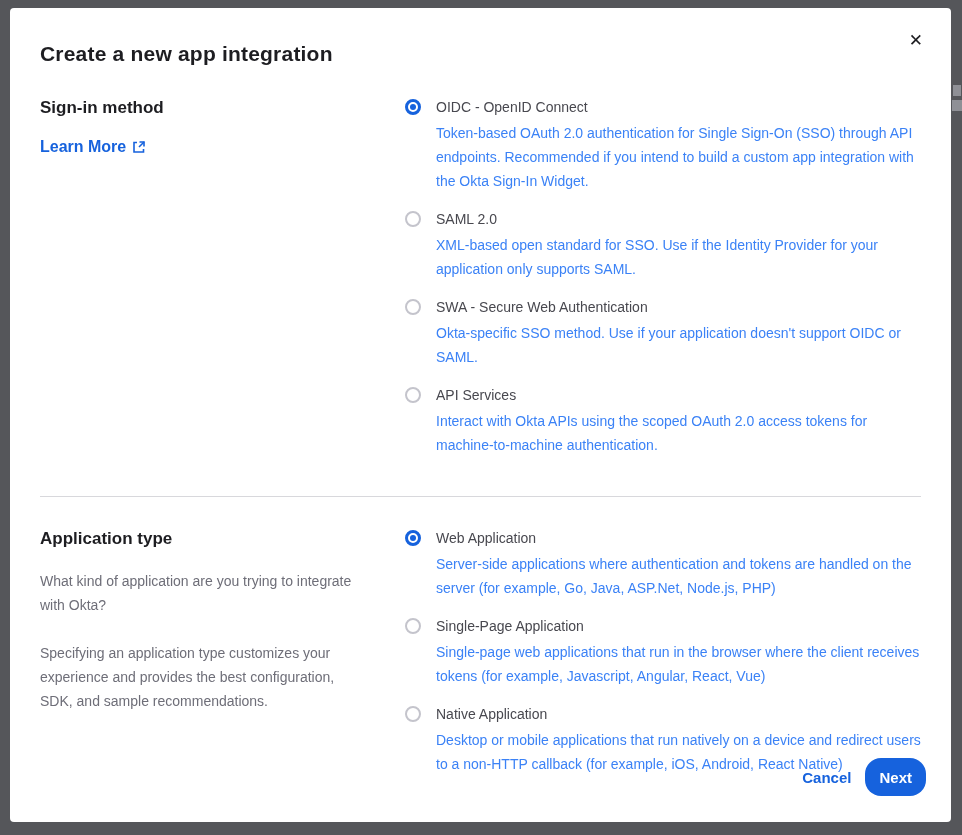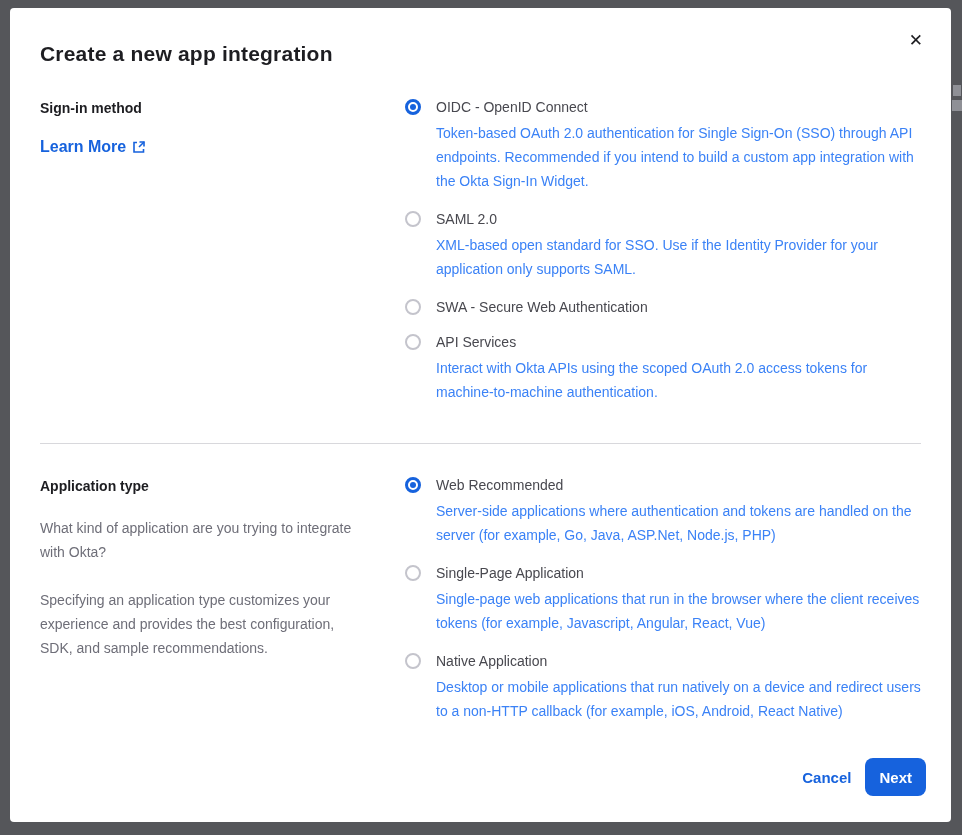--- a/index.html
+++ b/index.html
@@ -45,21 +45,21 @@
   .left-col {
     width: 365px;
     flex: 0 0 365px;
     padding-right: 40px;
   }
   .right-col {
     flex: 1 1 auto;
     max-width: 527px;
   }
   .section-heading {
-    font-size: 14px;
+    font-size: 17px;
     font-weight: bold;
     color: #1d1d21;
     margin-bottom: 20px;
     line-height: 20px;
   }
   .learn-more {
     display: inline-flex;
     align-items: center;
     gap: 6px;
     font-size: 16px;
@@ -137,21 +137,21 @@
     cursor: pointer;
     margin-right: 14px;
   }
   .next-btn {
     background: #1662dd;
     color: #ffffff;
     font-family: "Liberation Sans", "DejaVu Sans", sans-serif;
     font-size: 15px;
     font-weight: bold;
     border: none;
-    border-radius: 8px;
+    border-radius: 16px;
     padding: 10px 14px;
     min-width: 50px;
     height: 38px;
     cursor: pointer;
   }
   .ext-icon svg { display: block; }
 </style>
 </head>
 <body>
 
@@ -190,20 +190,21 @@
         <span class="radio unselected"></span>
         <div>
           <div class="option-label">SAML 2.0</div>
           <div class="option-desc">XML-based open standard for SSO. Use if the Identity Provider for your application only supports SAML.</div>
         </div>
       </div>
       <div class="option">
         <span class="radio unselected"></span>
         <div>
           <div class="option-label">SWA - Secure Web Authentication</div>
+          <div class="option-desc">Okta-specific SSO method. Use if your application doesn't support OIDC or SAML.</div>
         </div>
       </div>
       <div class="option">
         <span class="radio unselected"></span>
         <div>
           <div class="option-label">API Services</div>
           <div class="option-desc">Interact with Okta APIs using the scoped OAuth 2.0 access tokens for machine-to-machine authentication.</div>
         </div>
       </div>
     </div>
@@ -214,21 +215,21 @@
   <div class="section-row">
     <div class="left-col">
       <div class="section-heading">Application type</div>
       <p class="left-paragraph">What kind of application are you trying to integrate with Okta?</p>
       <p class="left-paragraph">Specifying an application type customizes your experience and provides the best configuration, SDK, and sample recommendations.</p>
     </div>
     <div class="right-col">
       <div class="option">
         <span class="radio selected"></span>
         <div>
-          <div class="option-label">Web Recommended</div>
+          <div class="option-label">Web Application</div>
           <div class="option-desc">Server-side applications where authentication and tokens are handled on the server (for example, Go, Java, ASP.Net, Node.js, PHP)</div>
         </div>
       </div>
       <div class="option">
         <span class="radio unselected"></span>
         <div>
           <div class="option-label">Single-Page Application</div>
           <div class="option-desc">Single-page web applications that run in the browser where the client receives tokens (for example, Javascript, Angular, React, Vue)</div>
         </div>
       </div>

